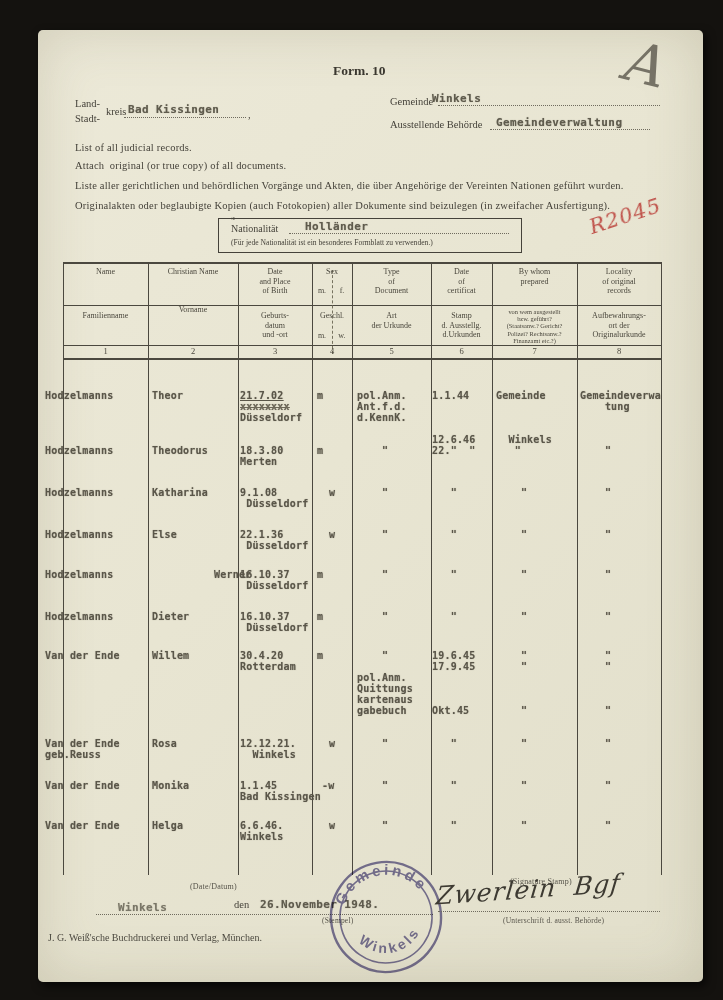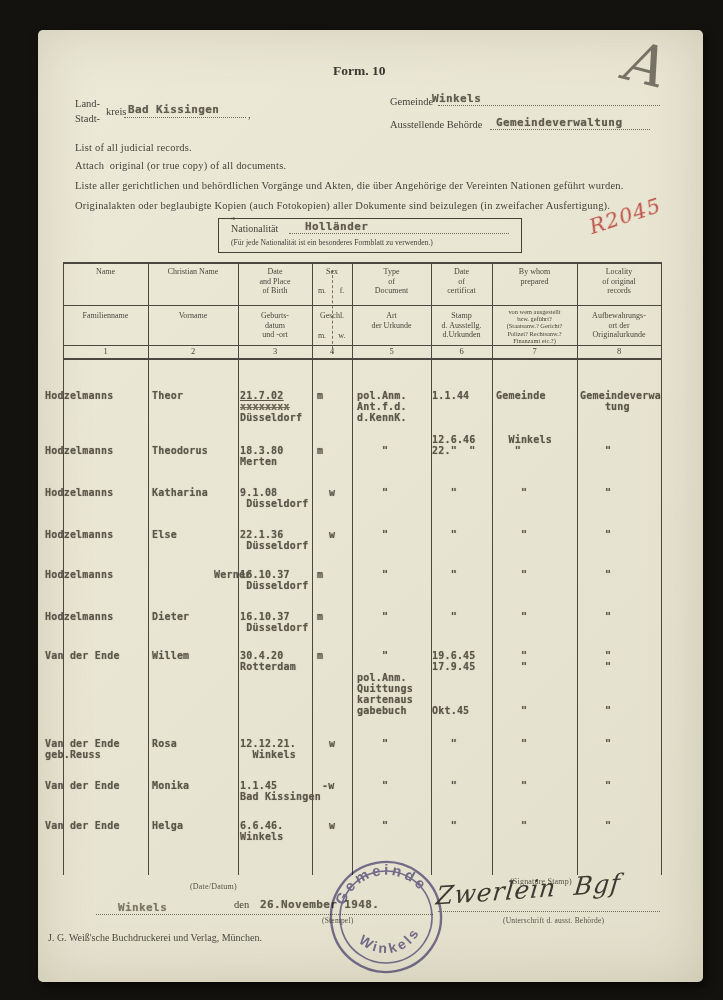--- a/index.html
+++ b/index.html
@@ -115,21 +115,21 @@
         <div class="hcell" style="left: 0px; top: 5px; width: 85px;">
           <div>Name</div>
         </div>
         <div class="hcell" style="left: 0px; top: 49px; width: 85px;">
           <div>Familienname</div>
         </div>
         <div class="hnum" style="left: 0px; top: 84px; width: 85px;">1</div>
         <div class="hcell" style="left: 85px; top: 5px; width: 90px;">
           <div>Christian Name</div>
         </div>
-        <div class="hcell" style="left: 85px; top: 49px; width: 90px;">
+        <div class="hcell" style="left: 85px; top: 43px; width: 90px;">
           <div>Vorname</div>
         </div>
         <div class="hnum" style="left: 85px; top: 84px; width: 90px;">2</div>
         <div class="hcell" style="left: 175px; top: 5px; width: 74px;">
           <div>Date</div>
           <div>and Place</div>
           <div>of Birth</div>
         </div>
         <div class="hcell" style="left: 175px; top: 49px; width: 74px;">
           <div>Geburts-</div>

